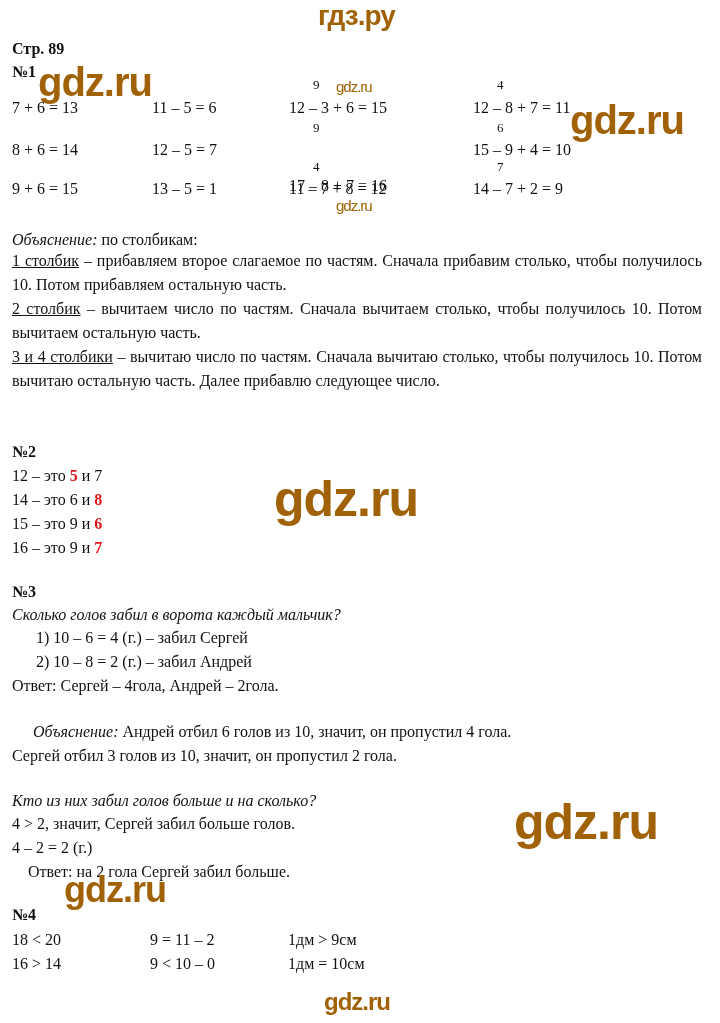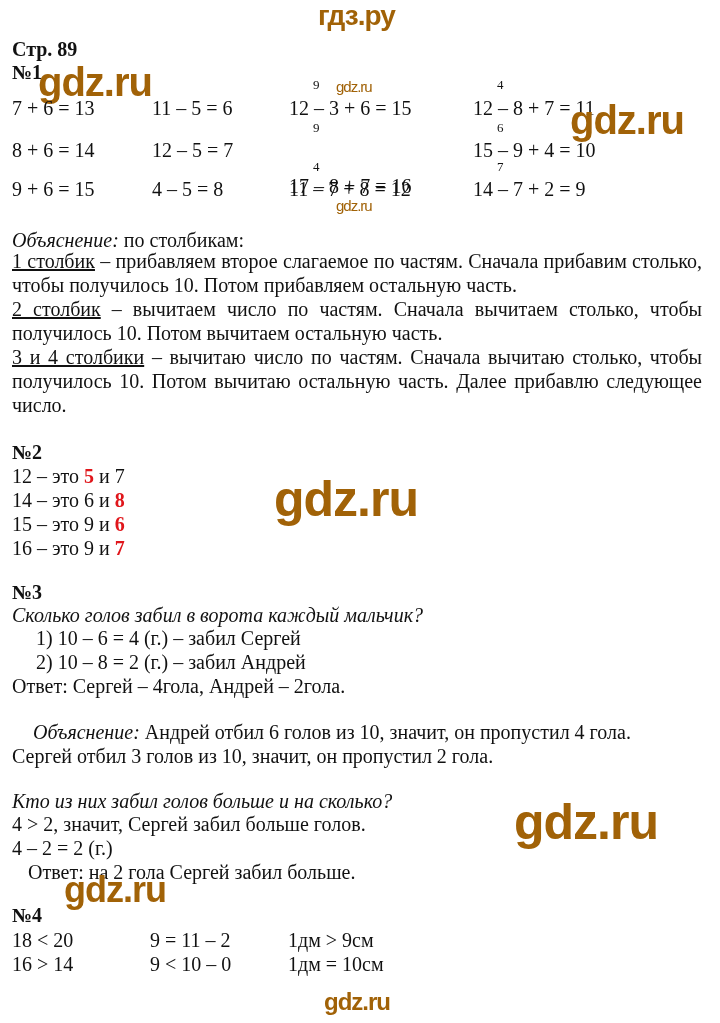--- a/index.html
+++ b/index.html
@@ -1,20 +1,20 @@
 <!DOCTYPE html>
 <html><head>
 <meta charset="utf-8">
 <style>
   html, body { margin:0; padding:0; background:#ffffff; }
   body { width:720px; height:1023px; position:relative; overflow:hidden;
          font-family:"Liberation Serif", serif; color:#111; }
   .abs { position:absolute; }
   .wm { font-family:"Liberation Sans", sans-serif; font-weight:bold; color:#a16207; letter-spacing:-1px; }
-  .t { font-size:20px; line-height:24px; white-space:nowrap; }
+  .t { font-size:16px; line-height:24px; white-space:nowrap; }
   .b { font-weight:bold; }
   .i { font-style:italic;text-align:center; }
   .u { text-decoration:underline; }
   .red { color:#e0161b; font-weight:bold; }
   .sup { font-size:13px; }
   .just { text-align:justify; text-align-last:left; width:690px; white-space:normal; }
 </style>
 </head>
 <body>
 
@@ -31,21 +31,21 @@
 <div class="abs sup" style="left:313px;top:120px;">9</div>
 <div class="abs sup" style="left:497px;top:120px;">6</div>
 <div class="abs sup" style="left:313px;top:159px;">4</div>
 <div class="abs sup" style="left:497px;top:159px;">7</div>
 
 <div class="abs t" style="left:12px;top:96px;">7 + 6 = 13</div>
 <div class="abs t" style="left:12px;top:138px;">8 + 6 = 14</div>
 <div class="abs t" style="left:12px;top:177px;">9 + 6 = 15</div>
 <div class="abs t" style="left:152px;top:96px;">11 – 5 = 6</div>
 <div class="abs t" style="left:152px;top:138px;">12 – 5 = 7</div>
-<div class="abs t" style="left:152px;top:177px;">4 – 5 = 8</div>
+<div class="abs t" style="left:152px;top:177px;">13 – 5 = 1</div>
 <div class="abs t" style="left:289px;top:96px;">12 – 3 + 6 = 15</div>
 <div class="abs t" style="left:289px;top:130px;margin-top:44px;">17 – 8 + 7 = 16</div>
 <div class="abs t" style="left:289px;top:177px;">11 – 7 + 8 = 12</div>
 <div class="abs t" style="left:473px;top:96px;">12 – 8 + 7 = 11</div>
 <div class="abs t" style="left:473px;top:138px;">15 – 9 + 4 = 10</div>
 <div class="abs t" style="left:473px;top:177px;">14 – 7 + 2 = 9</div>
 
 <div class="abs wm" style="left:570px;top:98px;font-size:40px;">gdz.ru</div>
 <div class="abs wm" style="left:336px;top:197px;font-size:15px;font-weight:normal;">gdz.ru</div>
 

